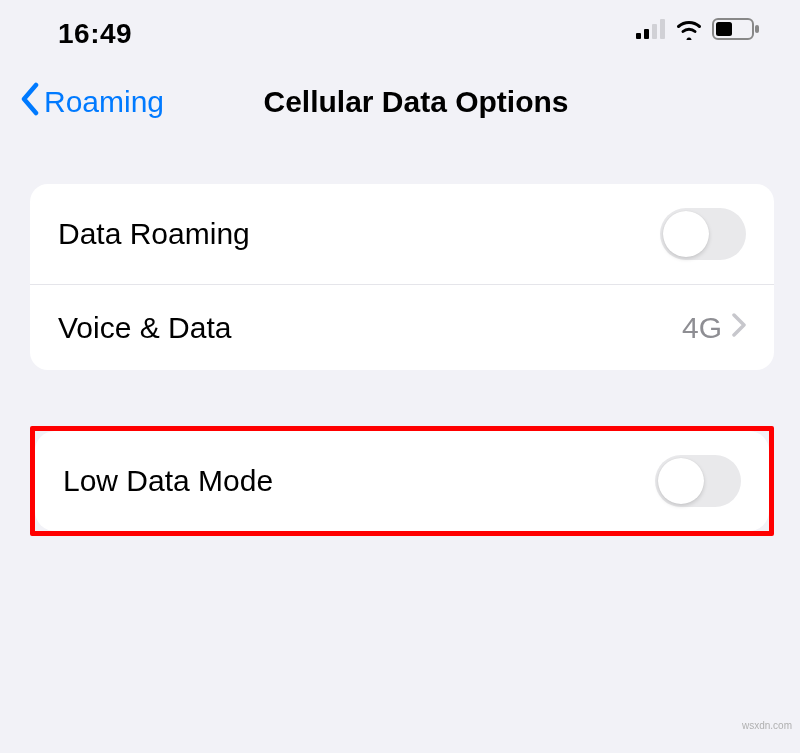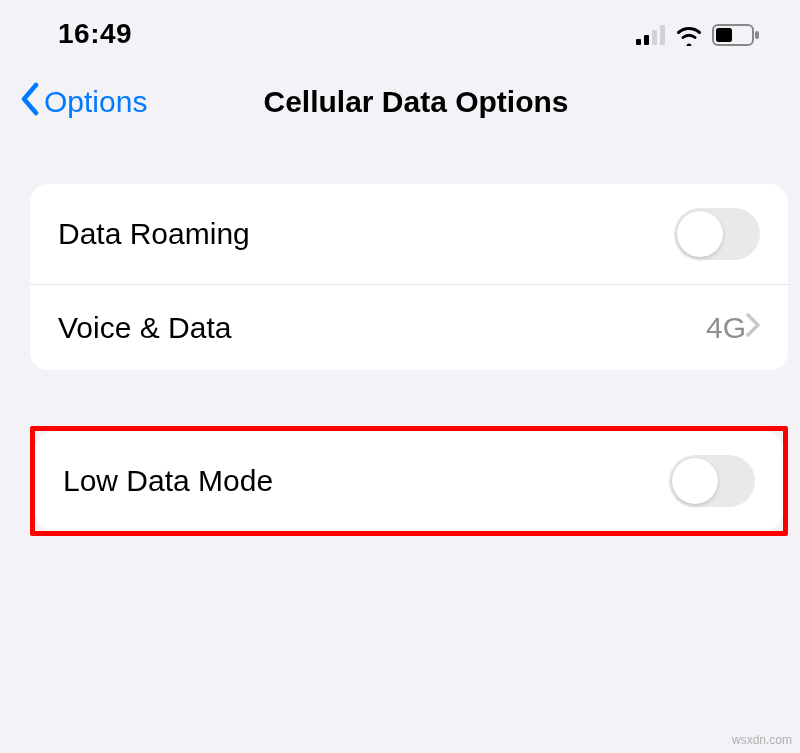--- a/index.html
+++ b/index.html
@@ -13,21 +13,21 @@
       width: 800px;
       height: 753px;
       background: #f2f2f7;
       position: relative;
       overflow: hidden;
     }
     
     .status-bar {
       display: flex;
       justify-content: space-between;
-      align-items: flex-end;
+      align-items: flex-start;
       padding: 18px 40px 10px 58px;
     }
     .status-time {
       font-size: 28px;
       font-weight: 600;
       color: #000;
       letter-spacing: 0.5px;
     }
     .status-icons {
       display: flex;
@@ -60,21 +60,21 @@
       position: absolute;
       left: 50%;
       transform: translateX(-50%);
       font-size: 30px;
       font-weight: 600;
       color: #000;
       margin-left: 16px;
     }
     
     .content {
-      padding: 40px 12px 0 30px;
+      padding: 40px 26px 0 30px;
     }
     .group {
       background: #fff;
       border-radius: 18px;
       overflow: hidden;
     }
     .row {
       display: flex;
       align-items: center;
       justify-content: space-between;
@@ -87,20 +87,21 @@
     .row-label {
       font-size: 30px;
       font-weight: 400;
       color: #000;
     }
     .row-value {
       font-size: 30px;
       color: #8e8e93;
       display: flex;
       align-items: center;
+      gap: 10px;
     }
     .chevron-right {
       color: #c7c7cc;
       font-size: 28px;
       font-weight: 400;
     }
     
     .toggle {
       width: 86px;
       height: 52px;
@@ -133,23 +134,23 @@
     .footer-text {
       padding: 14px 30px 0 30px;
       font-size: 24px;
       line-height: 1.35;
       color: #8a8a8e;
       font-weight: 400;
     }
     
     .watermark {
       position: absolute;
-      bottom: 6px;
+      bottom: 22px;
       right: 8px;
-      font-size: 12px;
+      font-size: 10px;
       color: #b0b0b0;
       font-weight: 400;
     }
   </style>
 </head>
 <body>
 
 <div class="status-bar">
   <div class="status-time">16:49</div>
   <div class="status-icons">
@@ -178,21 +179,21 @@
   </div>
 </div>
 
 <div class="nav-bar">
   <div class="back-button">
     <span class="back-chevron">
       <svg width="20" height="34" viewBox="0 0 20 34">
         <polyline points="16,3 4,17 16,31" stroke="#007aff" stroke-width="4.5" fill="none" stroke-linecap="round" stroke-linejoin="round"></polyline>
       </svg>
     </span>
-    <span>Options</span>
+    <span>Roaming</span>
   </div>
   <div class="nav-title">Cellular Data Options</div>
 </div>
 
 <div class="content">
 
   <div class="group">
     <div class="row">
       <div class="row-label">Data Roaming</div>
       <div class="toggle">

